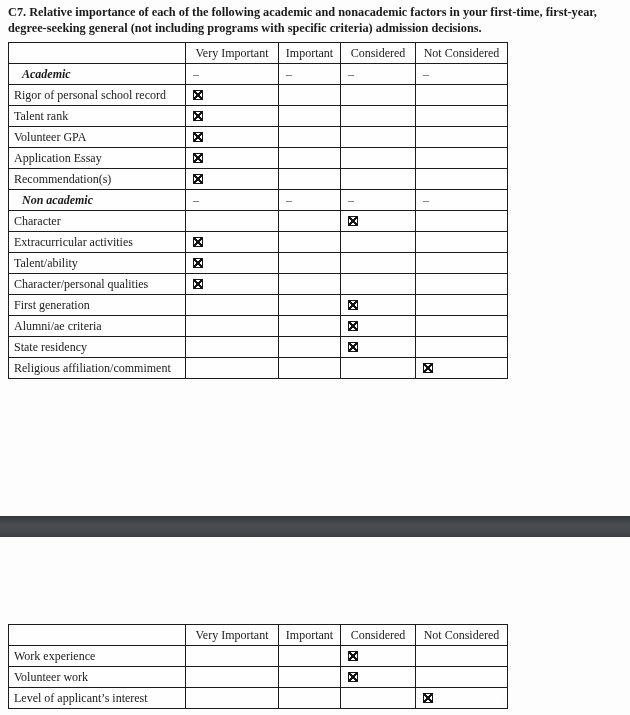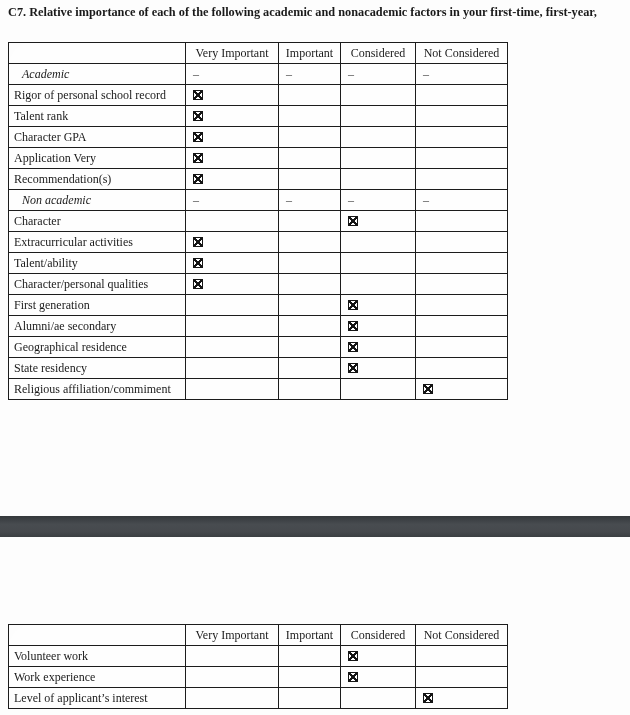--- a/index.html
+++ b/index.html
@@ -19,40 +19,41 @@
   }
   #table1 { top:42px; }
   #table2 { top:624px; }
   th, td {
     border:1px solid #1c1c1c; font-size:12px; font-weight:normal;
     padding:0; height:20px; overflow:hidden; white-space:nowrap;
     vertical-align:middle;
   }
   th { text-align:center; }
   td.label { padding-left:5px; }
-  td.section { font-weight:normal; font-style:italic;padding-left:13px; }
+  td.section { font-weight:bold; font-style:italic;padding-left:13px; }
   td.mark { padding-left:7px; }
   .checkbox {
     display:inline-block; width:8px; height:8px;
     border:1px solid #151515; vertical-align:middle; margin-top:-2px;
     background:
       linear-gradient(45deg, transparent 42%, #151515 42%, #151515 58%, transparent 58%),
       linear-gradient(-45deg, transparent 42%, #151515 42%, #151515 58%, transparent 58%);
   }
   .dash { color:#3f3f3f; }
   .page-divider {
     position:absolute; left:0; top:516px; width:630px; height:21px;
     background:linear-gradient(180deg,#34383b 0%, #484c50 40%, #46494d 75%, #3b3f42 100%);
   }
 </style>
 </head>
 <body>
 
 <div class="title">
   <div>C7. Relative importance of each of the following academic and nonacademic factors in your first-time, first-year,</div>
+  <div>degree-seeking general (not including programs with specific criteria) admission decisions.</div>
 </div>
 
 <table id="table1">
     <colgroup>
       <col style="width: 177px;">
       <col style="width: 93px;">
       <col style="width: 62px;">
       <col style="width: 75px;">
       <col style="width: 92px;">
     </colgroup>
@@ -81,28 +82,28 @@
         <td class="mark"></td>
       </tr>
       <tr>
         <td class="label">Talent rank</td>
         <td class="mark"><span class="checkbox" title="☒"></span></td>
         <td class="mark"></td>
         <td class="mark"></td>
         <td class="mark"></td>
       </tr>
       <tr>
-        <td class="label">Character GPA</td>
-        <td class="mark"><span class="checkbox" title="☒"></span></td>
-        <td class="mark"></td>
-        <td class="mark"></td>
-        <td class="mark"></td>
-      </tr>
-      <tr>
-        <td class="label">Application Very</td>
+        <td class="label">Volunteer GPA</td>
+        <td class="mark"><span class="checkbox" title="☒"></span></td>
+        <td class="mark"></td>
+        <td class="mark"></td>
+        <td class="mark"></td>
+      </tr>
+      <tr>
+        <td class="label">Application Essay</td>
         <td class="mark"><span class="checkbox" title="☒"></span></td>
         <td class="mark"></td>
         <td class="mark"></td>
         <td class="mark"></td>
       </tr>
       <tr>
         <td class="label">Recommendation(s)</td>
         <td class="mark"><span class="checkbox" title="☒"></span></td>
         <td class="mark"></td>
         <td class="mark"></td>
@@ -144,28 +145,21 @@
         <td class="mark"></td>
       </tr>
       <tr>
         <td class="label">First generation</td>
         <td class="mark"></td>
         <td class="mark"></td>
         <td class="mark"><span class="checkbox" title="☒"></span></td>
         <td class="mark"></td>
       </tr>
       <tr>
-        <td class="label">Alumni/ae secondary</td>
-        <td class="mark"></td>
-        <td class="mark"></td>
-        <td class="mark"><span class="checkbox" title="☒"></span></td>
-        <td class="mark"></td>
-      </tr>
-      <tr>
-        <td class="label">Geographical residence</td>
+        <td class="label">Alumni/ae criteria</td>
         <td class="mark"></td>
         <td class="mark"></td>
         <td class="mark"><span class="checkbox" title="☒"></span></td>
         <td class="mark"></td>
       </tr>
       <tr>
         <td class="label">State residency</td>
         <td class="mark"></td>
         <td class="mark"></td>
         <td class="mark"><span class="checkbox" title="☒"></span></td>
@@ -195,28 +189,28 @@
       <tr>
         <th></th>
         <th>Very Important</th>
         <th>Important</th>
         <th>Considered</th>
         <th>Not Considered</th>
       </tr>
     </thead>
     <tbody>
       <tr>
+        <td class="label">Work experience</td>
+        <td class="mark"></td>
+        <td class="mark"></td>
+        <td class="mark"><span class="checkbox" title="☒"></span></td>
+        <td class="mark"></td>
+      </tr>
+      <tr>
         <td class="label">Volunteer work</td>
-        <td class="mark"></td>
-        <td class="mark"></td>
-        <td class="mark"><span class="checkbox" title="☒"></span></td>
-        <td class="mark"></td>
-      </tr>
-      <tr>
-        <td class="label">Work experience</td>
         <td class="mark"></td>
         <td class="mark"></td>
         <td class="mark"><span class="checkbox" title="☒"></span></td>
         <td class="mark"></td>
       </tr>
       <tr>
         <td class="label">Level of applicant’s interest</td>
         <td class="mark"></td>
         <td class="mark"></td>
         <td class="mark"></td>

